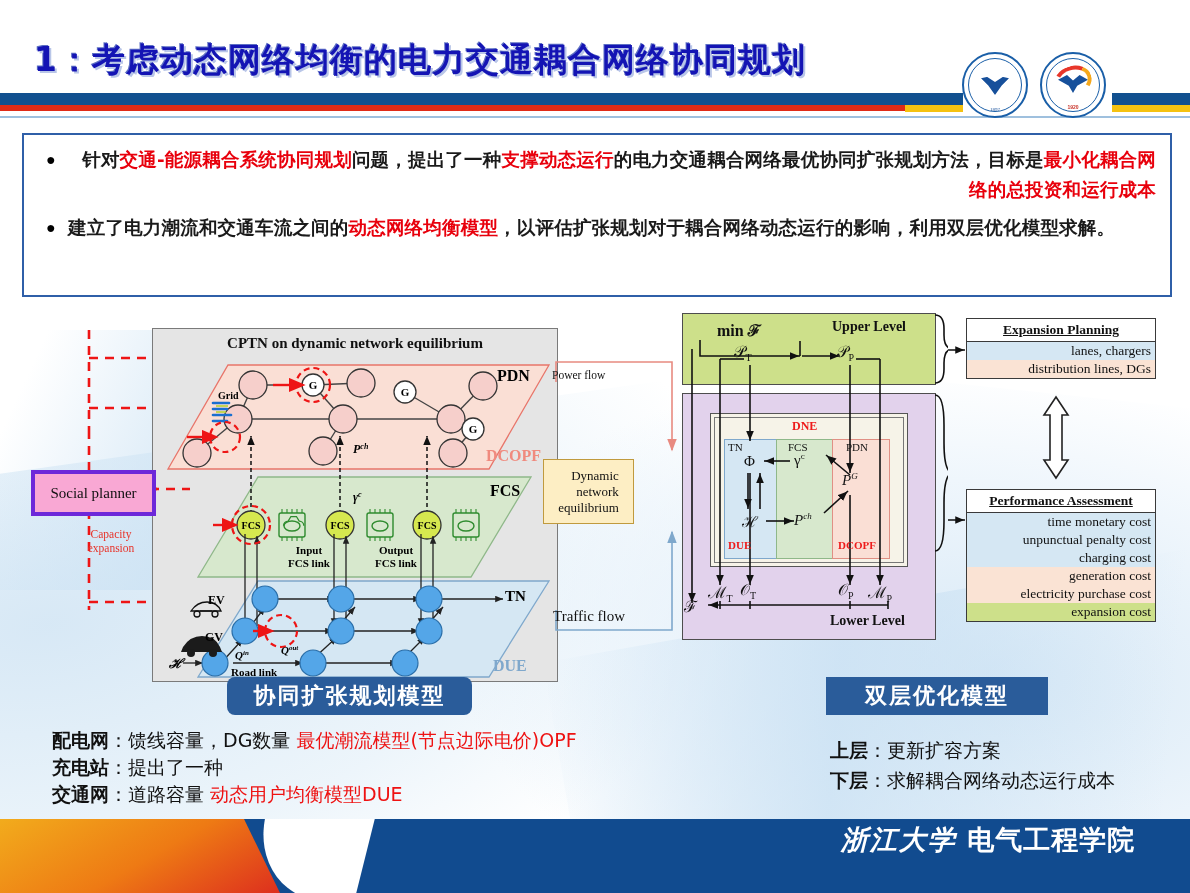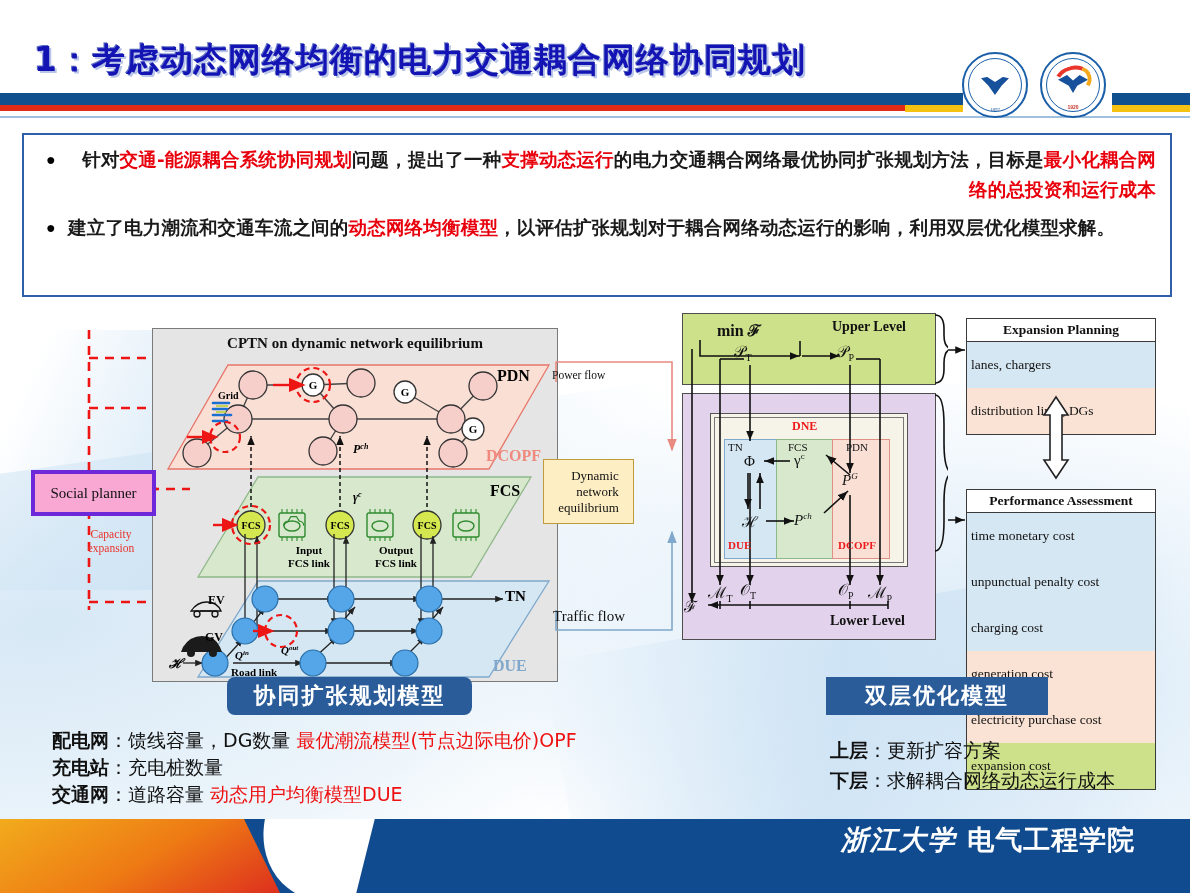--- a/index.html
+++ b/index.html
@@ -120,22 +120,22 @@
     border:1px solid #7fa8cc;background:#d5e7f3;}
   .col-fcs{position:absolute;left:94px;top:126px;width:56px;height:118px;
     border:1px solid #8fb889;background:#d7e8cd;}
   .col-pdn{position:absolute;left:150px;top:126px;width:56px;height:118px;
     border:1px solid #e08f84;background:#fadfd5;}
 
   
   .rt-table{position:absolute;border:1.5px solid #3a3a3a;background:#fff;
     font-family:"Liberation Serif","DejaVu Serif",serif;}
   .rt-head{text-align:center;font-weight:bold;font-size:13.5px;color:#111;
-    padding:3px 0;border-bottom:1.5px solid #3a3a3a;background:#fff;}
-  .rt-row{font-size:13.5px;color:#111;padding:14px 4px;line-height:18px;}
+    padding:3px 0;border-bottom:1.5px solid #3a3a3a;background:#fff;text-decoration:underline;}
+  .rt-row{font-size:13.5px;color:#111;padding:0 4px;line-height:18px;text-align:right;}
   .rt-blue{background:#d5e7f3;}
   .rt-peach{background:#fae3d4;}
   .rt-green{background:#cde08a;}
   #expansion-planning{left:966px;top:318px;width:188px;}
   #performance-assessment{left:966px;top:489px;width:188px;}
   #double-arrow{position:absolute;left:1034px;top:395px;width:44px;height:85px;}
 
   
   .cap-box{position:absolute;background:#2a5c9a;
     display:flex;align-items:center;justify-content:center;
@@ -582,21 +582,21 @@
     <line x1="18" y1="40" x2="35" y2="40" marker-end="url(#tah)"></line>
     <line x1="18" y1="210" x2="35" y2="210" marker-end="url(#tah)"></line>
   </g>
 </svg>
 
 <div class="cap-box" id="cap-left">协同扩张规划模型</div>
 <div class="cap-box" id="cap-right">双层优化模型</div>
 
 <div id="bottom-left-lines">
     <div class="bt-line" style="left: 52px; top: 728px;"><span class="bt-key">配电网</span><span>：</span><span>馈线容量，DG数量</span><span class="bt-red">  最优潮流模型(节点边际电价)OPF</span></div>
-    <div class="bt-line" style="left: 52px; top: 755px;"><span class="bt-key">充电站</span><span>：</span><span>充电桩数量</span></div>
+    <div class="bt-line" style="left: 52px; top: 755px;"><span class="bt-key">充电站</span><span>：</span><span>提出了一种</span></div>
     <div class="bt-line" style="left: 52px; top: 782px;"><span class="bt-key">交通网</span><span>：</span><span>道路容量</span><span class="bt-red">        动态用户均衡模型DUE</span></div>
   </div>
 <div id="bottom-right-lines">
     <div class="bt-line" style="left: 830px; top: 738px;"><span class="bt-key">上层</span><span>：</span><span>更新扩容方案</span></div>
     <div class="bt-line" style="left: 830px; top: 768px;"><span class="bt-key">下层</span><span>：</span><span>求解耦合网络动态运行成本</span></div>
   </div>
 
 <div id="footer">
   <div id="footer-blue"></div>
   <div id="footer-orange2"></div>

